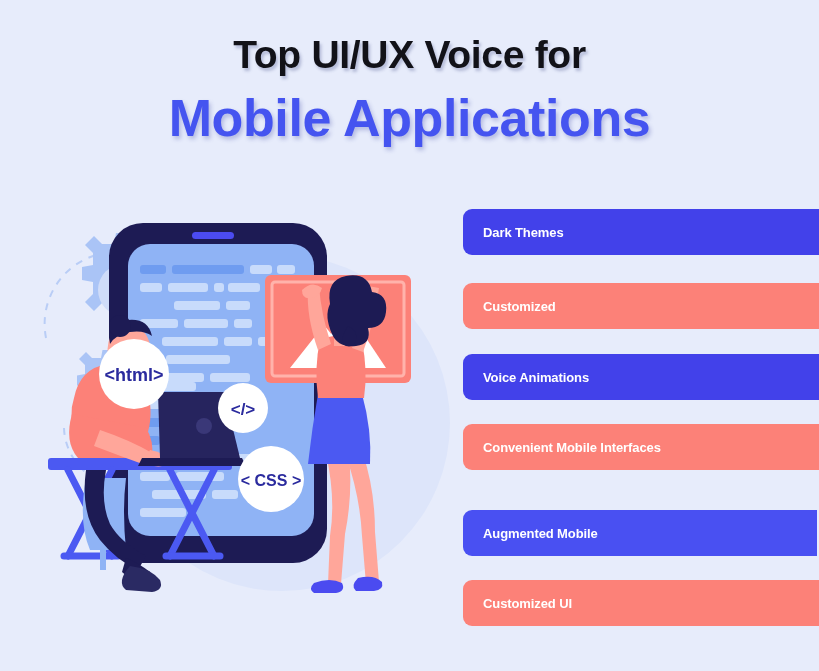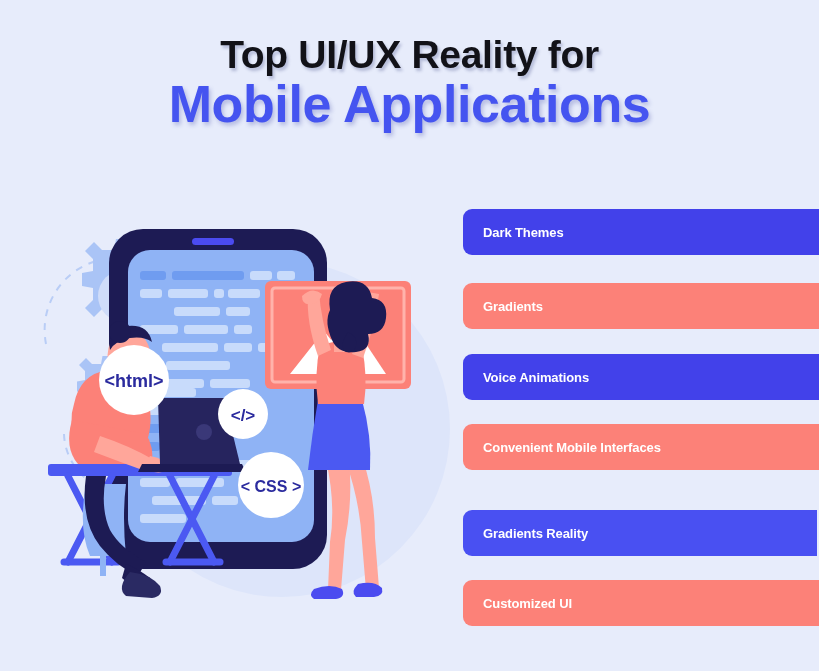--- a/index.html
+++ b/index.html
@@ -32,20 +32,21 @@
   #title-line1 {
     font-size: 39px;
     font-weight: bold;
     color: #121218;
     letter-spacing: -0.3px;
     line-height: 1.08;
     text-shadow: 2px 3px 3px rgba(70, 80, 140, 0.30);
     white-space: nowrap;
   }
   #title-line2 {
+    margin-top: 14px;
     font-size: 52px;
     font-weight: bold;
     color: #4554f0;
     letter-spacing: -0.4px;
     line-height: 1.08;
     text-shadow: 2px 3px 4px rgba(70, 80, 170, 0.32);
     white-space: nowrap;
   }
 
   
@@ -71,60 +72,60 @@
     font-size: 13px;
     font-weight: bold;
     letter-spacing: -0.1px;
     white-space: nowrap;
   }
 
   
   #illustration {
     position: absolute;
     left: 34px;
-    top: 214px;
+    top: 208px;
     width: 420px;
     height: 430px;
   }
   #illustration svg {
     display: block;
     width: 420px;
     height: 430px;
   }
 </style>
 </head>
 <body>
 
 <div id="poster" style="background: rgb(231, 236, 251);">
 
   <div id="heading">
-    <div id="title-line1" style="color: rgb(18, 18, 24);">Top UI/UX Reality for</div>
+    <div id="title-line1" style="color: rgb(18, 18, 24);">Top UI/UX Voice for</div>
     <div id="title-line2" style="color: rgb(69, 84, 240);">Mobile Applications</div>
   </div>
 
   <div id="trend-list">
 
     <div class="trend-bar" style="background: rgb(66, 65, 234); top: 0px; width: 390px;">
       <span class="trend-label">Dark Themes</span>
     </div>
 
     <div class="trend-bar" style="background: rgb(252, 129, 120); top: 74px; width: 390px;">
-      <span class="trend-label">Gradients</span>
+      <span class="trend-label">Customized</span>
     </div>
 
     <div class="trend-bar" style="background: rgb(66, 65, 234); top: 145px; width: 390px;">
       <span class="trend-label">Voice Animations</span>
     </div>
 
     <div class="trend-bar" style="background: rgb(252, 129, 120); top: 215px; width: 390px;">
       <span class="trend-label">Convenient Mobile Interfaces</span>
     </div>
 
     <div class="trend-bar" style="background: rgb(73, 80, 242); top: 301px; width: 354px;">
-      <span class="trend-label">Gradients Reality</span>
+      <span class="trend-label">Augmented Mobile</span>
     </div>
 
     <div class="trend-bar" style="background: rgb(252, 129, 120); top: 371px; width: 368px;">
       <span class="trend-label">Customized UI</span>
     </div>
 
   </div>
 
   <div id="illustration">
     <svg viewBox="0 0 420 430" xmlns="http://www.w3.org/2000/svg">

